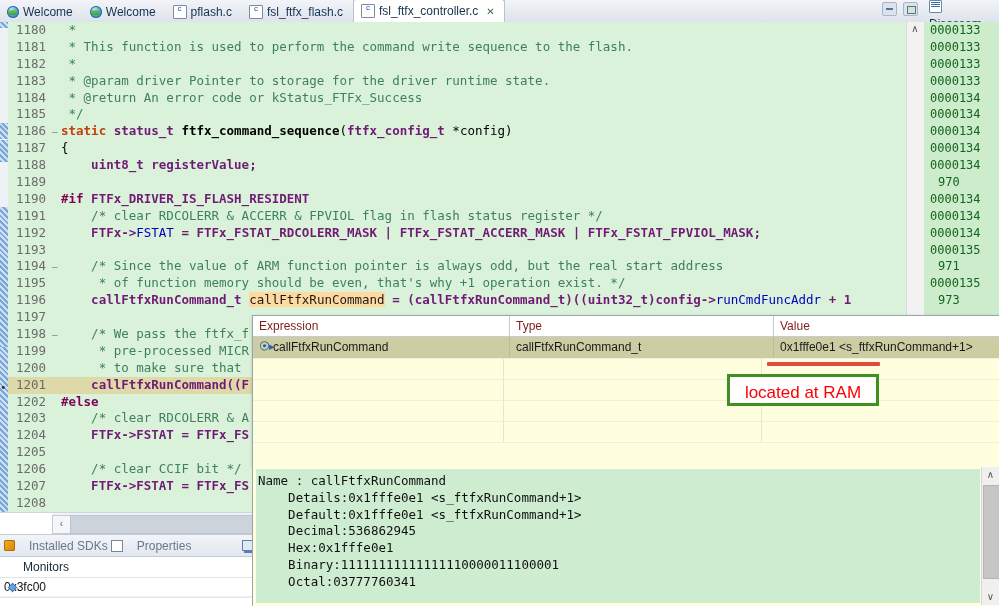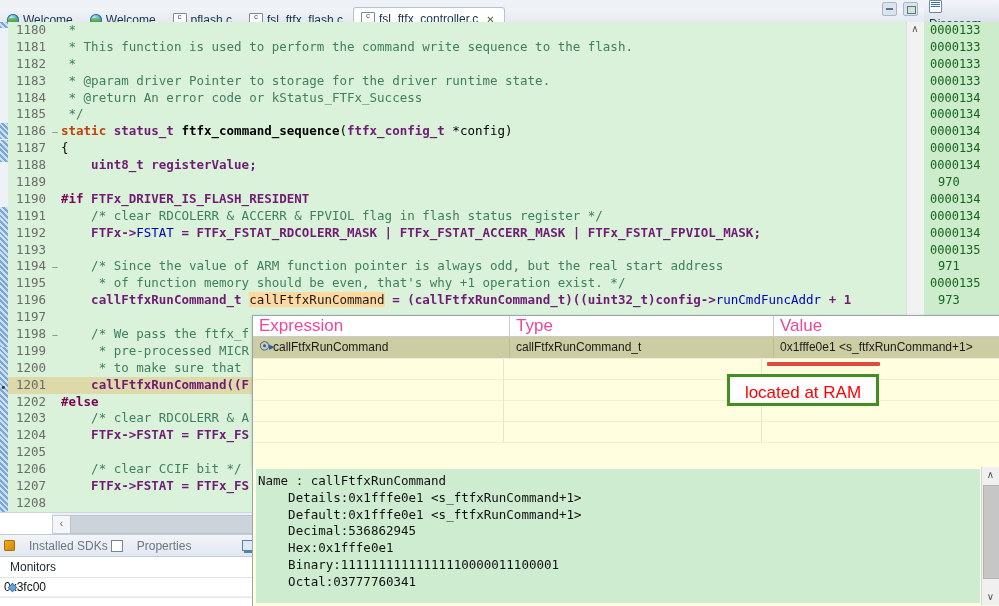--- a/index.html
+++ b/index.html
@@ -13,21 +13,21 @@
   }
   .root{position:absolute;inset:0;}
 
   
   .editor-area{
     position:absolute;left:0;top:0;width:924px;height:534px;
     background:#eef1f6;
   }
   
   .tabbar{
-    position:absolute;left:0;top:8px;width:924px;height:22px;
+    position:absolute;left:0;top:0;width:924px;height:22px;
     background:linear-gradient(to bottom,#f2f4f8,#dde3ec);
     border-bottom:1px solid #b8c2d0;
     display:flex;align-items:flex-end;
   }
   .tab{
     height:21px;display:flex;align-items:center;gap:4px;
     padding:0 9px 0 7px;
     font-size:12px;color:#16324f;white-space:nowrap;
     border-right:1px solid transparent;
     cursor:default;
@@ -163,21 +163,21 @@
 
   
   .expr{
     position:absolute;left:252px;top:315px;width:747px;height:150px;
     background:#ffffe0;border:1px solid #9aa4b0;
     box-shadow:0 1px 3px rgba(0,0,0,.18);
     overflow:hidden;
   }
   .expr-head{
     display:flex;height:20px;background:#ffffff;border-bottom:1px solid #c8ccd2;
-    font-size:17px;color:#ec4899;
+    font-size:12px;color:#7f1d1d;
   }
   .expr-head div{
     line-height:20px;padding-left:6px;border-right:1px solid #c8ccd2;
     overflow:hidden;white-space:nowrap;
   }
   .c1{width:250px;}
   .c2{width:257px;}
   .c3{flex:1;border-right:none !important;}
   .expr-row{
     display:flex;height:21px;font-size:12px;color:#1a1a1a;
@@ -248,21 +248,21 @@
     box-shadow:inset 0 0 0 1px #b36b00;
   }
   .ico-props{
     width:10px;height:10px;flex:0 0 10px;border:1px solid #7a8594;background:#fff;
   }
   .ico-console{
     width:11px;height:9px;flex:0 0 11px;border:1px solid #5a7fa8;background:#dde9f5;position:relative;
   }
   .ico-console:after{content:"";position:absolute;left:1px;bottom:-3px;width:9px;height:2px;background:#5a7fa8;}
   .monitors-head{
-    height:20px;line-height:20px;padding-left:10px;font-size:12px;color:#1a2733;
+    height:20px;line-height:20px;padding-left:23px;font-size:12px;color:#1a2733;
     background:#ffffff;border-bottom:1px solid #dfe4ea;font-weight:400;
   }
   .monitor-item{
     height:18px;line-height:18px;padding-left:4px;font-size:12px;color:#111;
     background:#ffffff;position:relative;
   }
   .monitor-item .dot{
     position:absolute;left:9px;top:6px;width:7px;height:7px;
     background:#6aa3d8;transform:rotate(45deg);
     box-shadow:inset 0 0 0 1px #3d79b5;

